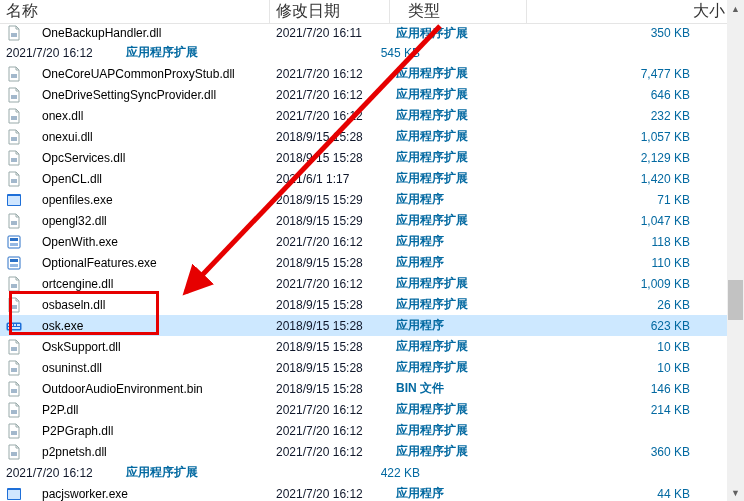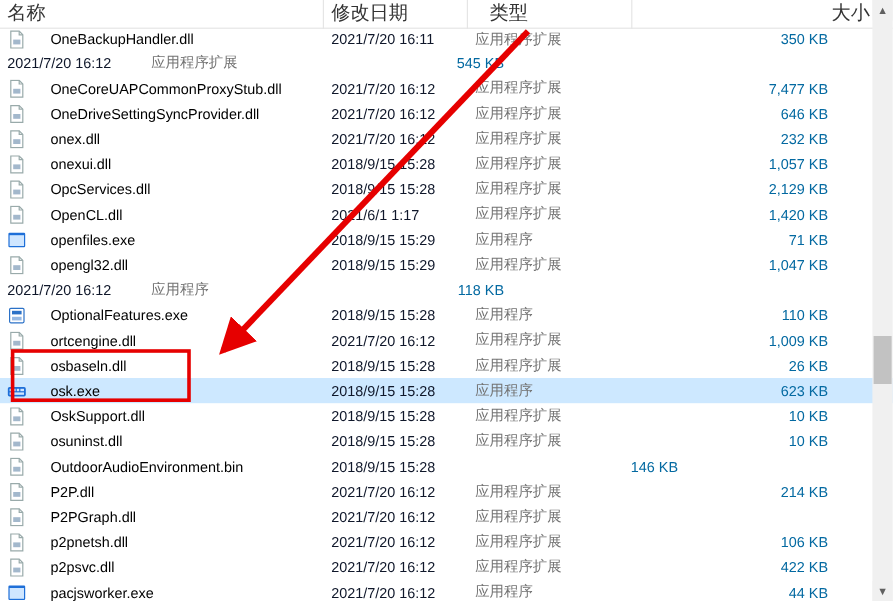--- a/index.html
+++ b/index.html
@@ -40,21 +40,21 @@
     align-items: center;
     font-size: 12px;
     color: #000;
     position: relative;
   }
   .row.selected { background: #cde8ff; }
   .row.first { height: 18px; }
   .cell { padding: 0 6px; overflow: hidden; white-space: nowrap; text-overflow: ellipsis; }
   .cell.name { width: 270px; display: flex; align-items: center; gap: 20px; }
   .cell.date { width: 120px; color: #0f172a; }
-  .cell.type { width: 125px; color: #737373; }
+  .cell.type { width: 125px; color: #0369a1; font-weight: bold; }
   .cell.size { width: 205px; text-align: right; color: #0369a1; padding-right: 30px; }
   .icon { width: 16px; height: 16px; flex-shrink: 0; display: inline-flex; align-items: center; justify-content: center; }
   .icon svg { width: 16px; height: 16px; }
   
   .red-box {
     position: absolute;
     border: 3px solid #e60000;
     pointer-events: none;
     z-index: 10;
   }
@@ -239,20 +239,30 @@
             <rect x="5" y="8" width="6" height="4" fill="#68a" opacity="0.6"></rect>
           </svg>
         </span>
         <span>opengl32.dll</span>
       </div>
       <div class="cell date">2018/9/15 15:29</div>
       <div class="cell type">应用程序扩展</div>
       <div class="cell size">1,047 KB</div>
     </div>
     <div class="row">
+      <div class="cell name">
+        <span class="icon">
+          <svg viewBox="0 0 16 16">
+            <rect x="2" y="2" width="12" height="12" rx="1" fill="#fff" stroke="#2b71c7" stroke-width="1"></rect>
+            <rect x="4" y="4" width="8" height="3" fill="#2b71c7"></rect>
+            <rect x="4" y="9" width="8" height="3" fill="#2b71c7" opacity="0.5"></rect>
+          </svg>
+        </span>
+        <span>OpenWith.exe</span>
+      </div>
       <div class="cell date">2021/7/20 16:12</div>
       <div class="cell type">应用程序</div>
       <div class="cell size">118 KB</div>
     </div>
     <div class="row">
       <div class="cell name">
         <span class="icon">
           <svg viewBox="0 0 16 16">
             <rect x="2" y="2" width="12" height="12" rx="1" fill="#fff" stroke="#2b71c7" stroke-width="1"></rect>
             <rect x="4" y="4" width="8" height="3" fill="#2b71c7"></rect>
@@ -348,20 +358,21 @@
         <span class="icon">
           <svg viewBox="0 0 16 16">
             <path d="M3 1h7l3 3v11H3z" fill="#fff" stroke="#9aa" stroke-width="1"></path>
             <path d="M10 1v3h3" fill="none" stroke="#9aa" stroke-width="1"></path>
             <rect x="5" y="8" width="6" height="4" fill="#68a" opacity="0.6"></rect>
           </svg>
         </span>
         <span>OutdoorAudioEnvironment.bin</span>
       </div>
       <div class="cell date">2018/9/15 15:28</div>
+      <div class="cell type">BIN 文件</div>
       <div class="cell size">146 KB</div>
     </div>
     <div class="row">
       <div class="cell name">
         <span class="icon">
           <svg viewBox="0 0 16 16">
             <path d="M3 1h7l3 3v11H3z" fill="#fff" stroke="#9aa" stroke-width="1"></path>
             <path d="M10 1v3h3" fill="none" stroke="#9aa" stroke-width="1"></path>
             <rect x="5" y="8" width="6" height="4" fill="#68a" opacity="0.6"></rect>
           </svg>
@@ -392,33 +403,23 @@
           <svg viewBox="0 0 16 16">
             <path d="M3 1h7l3 3v11H3z" fill="#fff" stroke="#9aa" stroke-width="1"></path>
             <path d="M10 1v3h3" fill="none" stroke="#9aa" stroke-width="1"></path>
             <rect x="5" y="8" width="6" height="4" fill="#68a" opacity="0.6"></rect>
           </svg>
         </span>
         <span>p2pnetsh.dll</span>
       </div>
       <div class="cell date">2021/7/20 16:12</div>
       <div class="cell type">应用程序扩展</div>
-      <div class="cell size">106 KB</div>
-    </div>
-    <div class="row">
-      <div class="cell name">
-        <span class="icon">
-          <svg viewBox="0 0 16 16">
-            <path d="M3 1h7l3 3v11H3z" fill="#fff" stroke="#9aa" stroke-width="1"></path>
-            <path d="M10 1v3h3" fill="none" stroke="#9aa" stroke-width="1"></path>
-            <rect x="5" y="8" width="6" height="4" fill="#68a" opacity="0.6"></rect>
-          </svg>
-        </span>
-        <span>p2psvc.dll</span>
-      </div>
+      <div class="cell size">360 KB</div>
+    </div>
+    <div class="row">
       <div class="cell date">2021/7/20 16:12</div>
       <div class="cell type">应用程序扩展</div>
       <div class="cell size">422 KB</div>
     </div>
     <div class="row">
       <div class="cell name">
         <span class="icon">
           <svg viewBox="0 0 16 16">
             <rect x="1" y="2" width="14" height="12" rx="1" fill="#1e6fd8"></rect>
             <rect x="2" y="4" width="12" height="9" fill="#cfe6ff"></rect>

